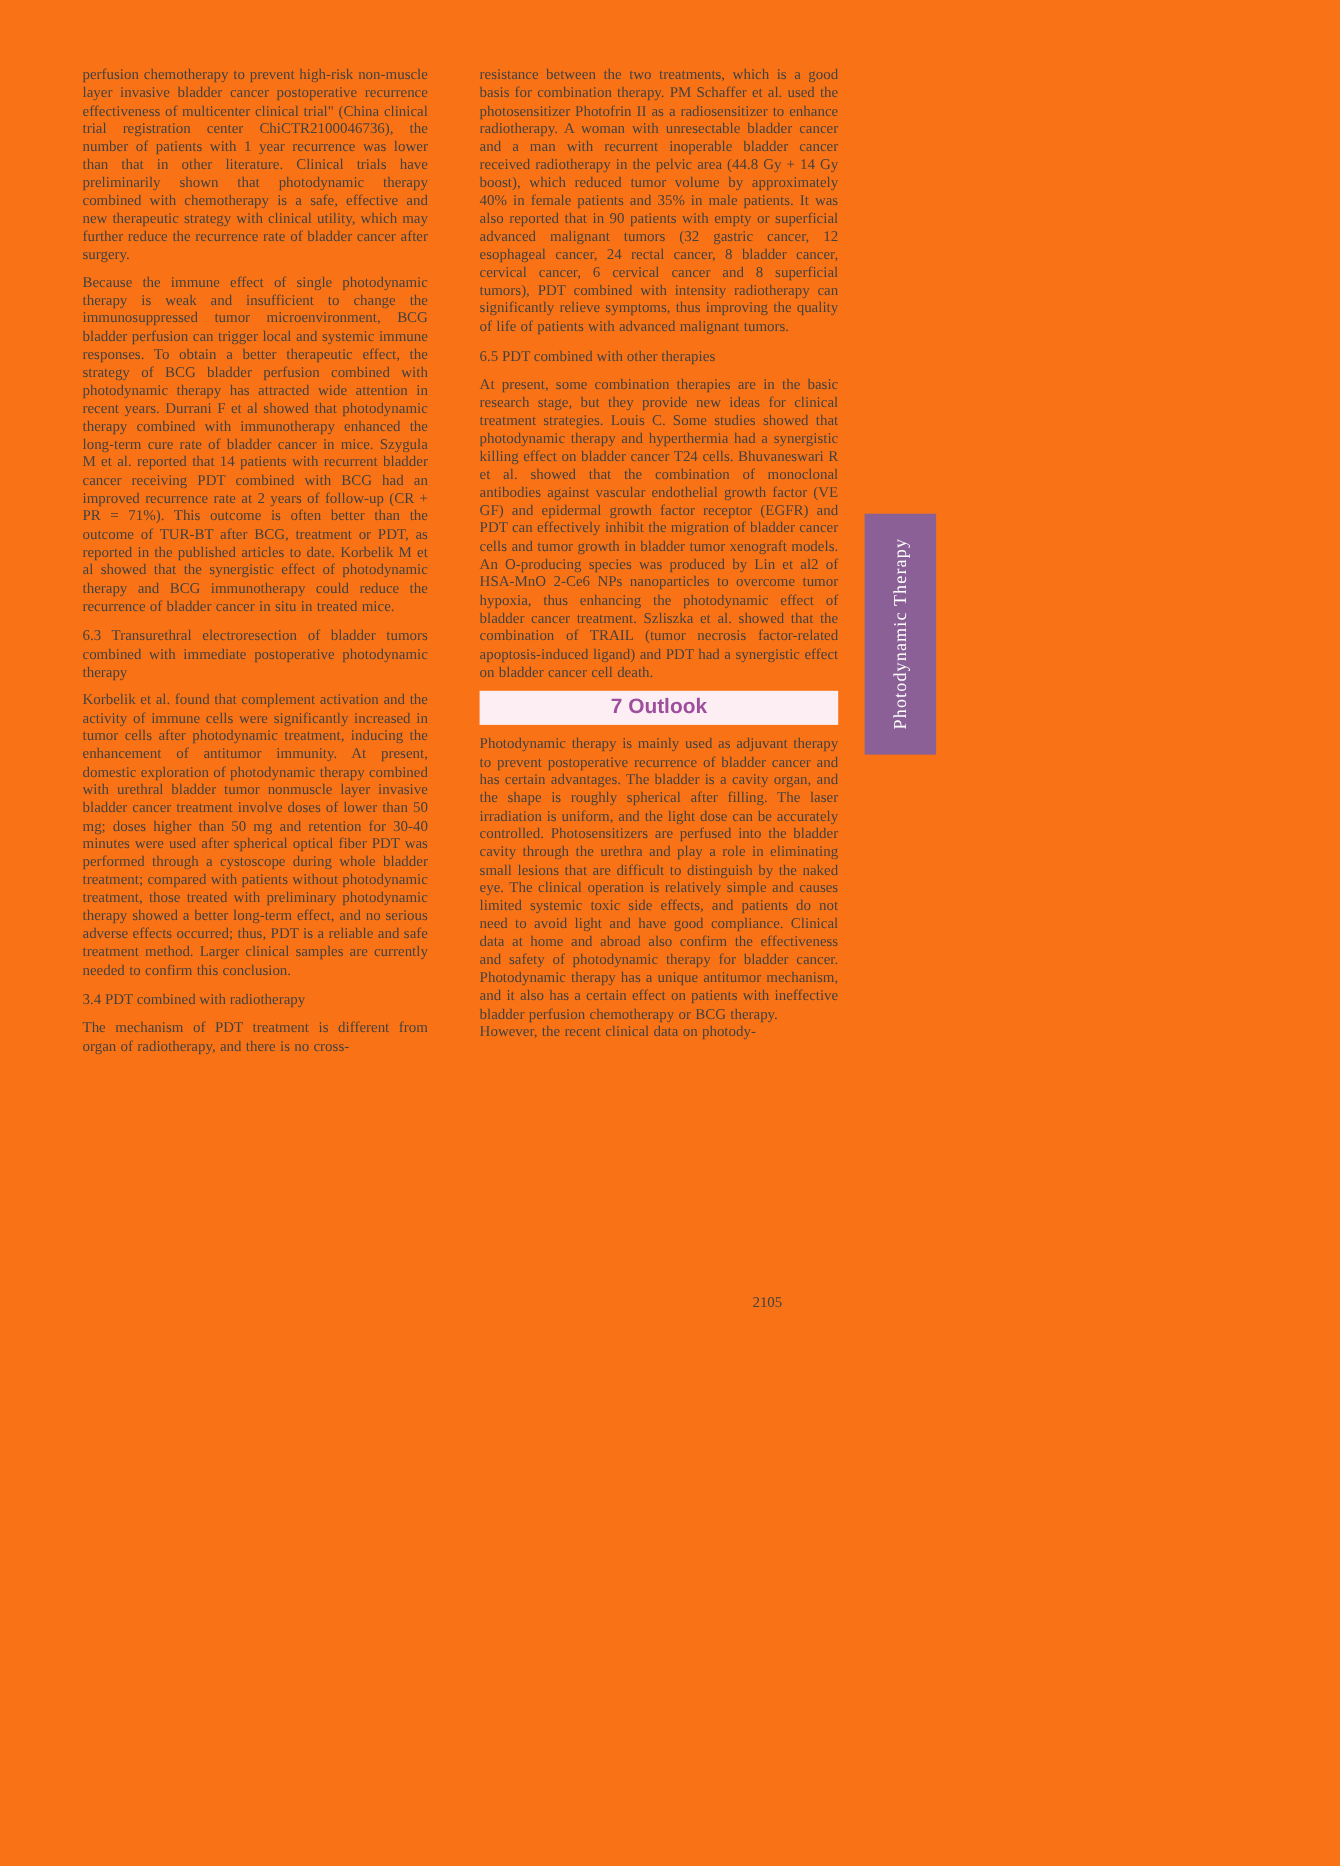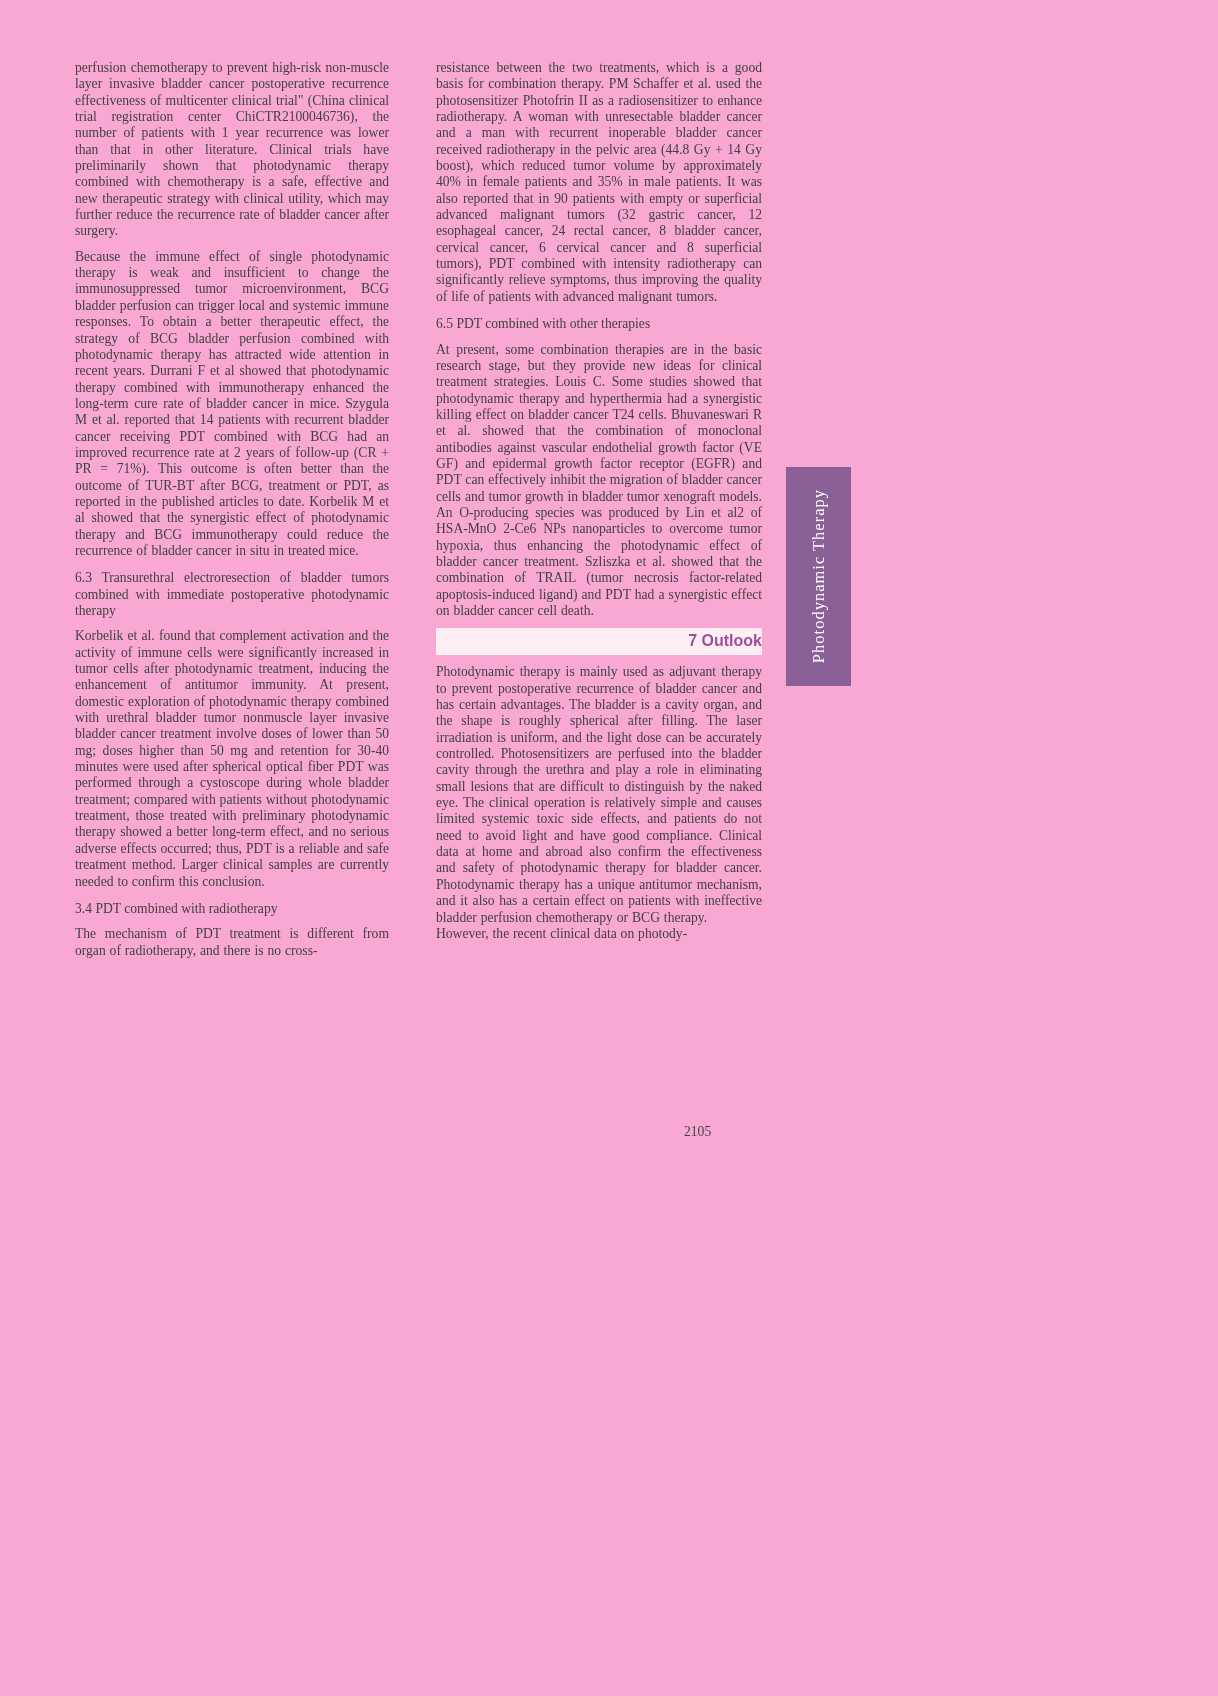--- a/index.html
+++ b/index.html
@@ -1,19 +1,19 @@
 <!DOCTYPE html>
 <html><head>
 <meta charset="utf-8">
 <style>
   html,body{margin:0;padding:0;background:#ffffff;}
   .page{
     position:relative;
     width:1218px;height:1696px;
-    background:#f9a8d4;
+    background:#f97316;
     font-family:"Liberation Serif", serif;
     color:#414141;
     overflow:hidden;
   }
   .column{position:absolute;top:60px;}
   .col-left{left:75px;width:314px;}
   .col-right{left:436px;width:326px;}
   .para{
     font-size:13.6px;
     line-height:16.35px;
@@ -27,22 +27,22 @@
     line-height:16.35px;
     font-weight:normal;
     text-align:justify;
     margin:11px 0 9px 0;
   }
   .banner-heading{
     background:#fdeef3;
     color:#9d4f9d;
     font-family:"Liberation Sans", sans-serif;
     font-weight:bold;
-    font-size:16px;
-    text-align:right;
+    font-size:19px;
+    text-align:center;
     padding:4px 0 5px 0;
     margin:3px 0 9px 0;
   }
   .side-tab{
     position:absolute;
     left:786px;top:467px;
     width:65px;height:219px;
     background:#8b6096;
     display:flex;align-items:center;justify-content:center;
   }
@@ -50,21 +50,21 @@
     writing-mode:vertical-rl;
     transform:rotate(180deg);
     color:#ffffff;
     font-family:"Liberation Serif", serif;
     font-size:16.5px;
     letter-spacing:1px;
     white-space:nowrap;
   }
   .page-number{
     position:absolute;
-    left:684px;top:1124px;
+    left:684px;top:1176px;
     font-size:13.6px;
     color:#414141;
   }
 </style>
 </head>
 <body>
 
 <div class="page">
 
   <div class="column col-left">

